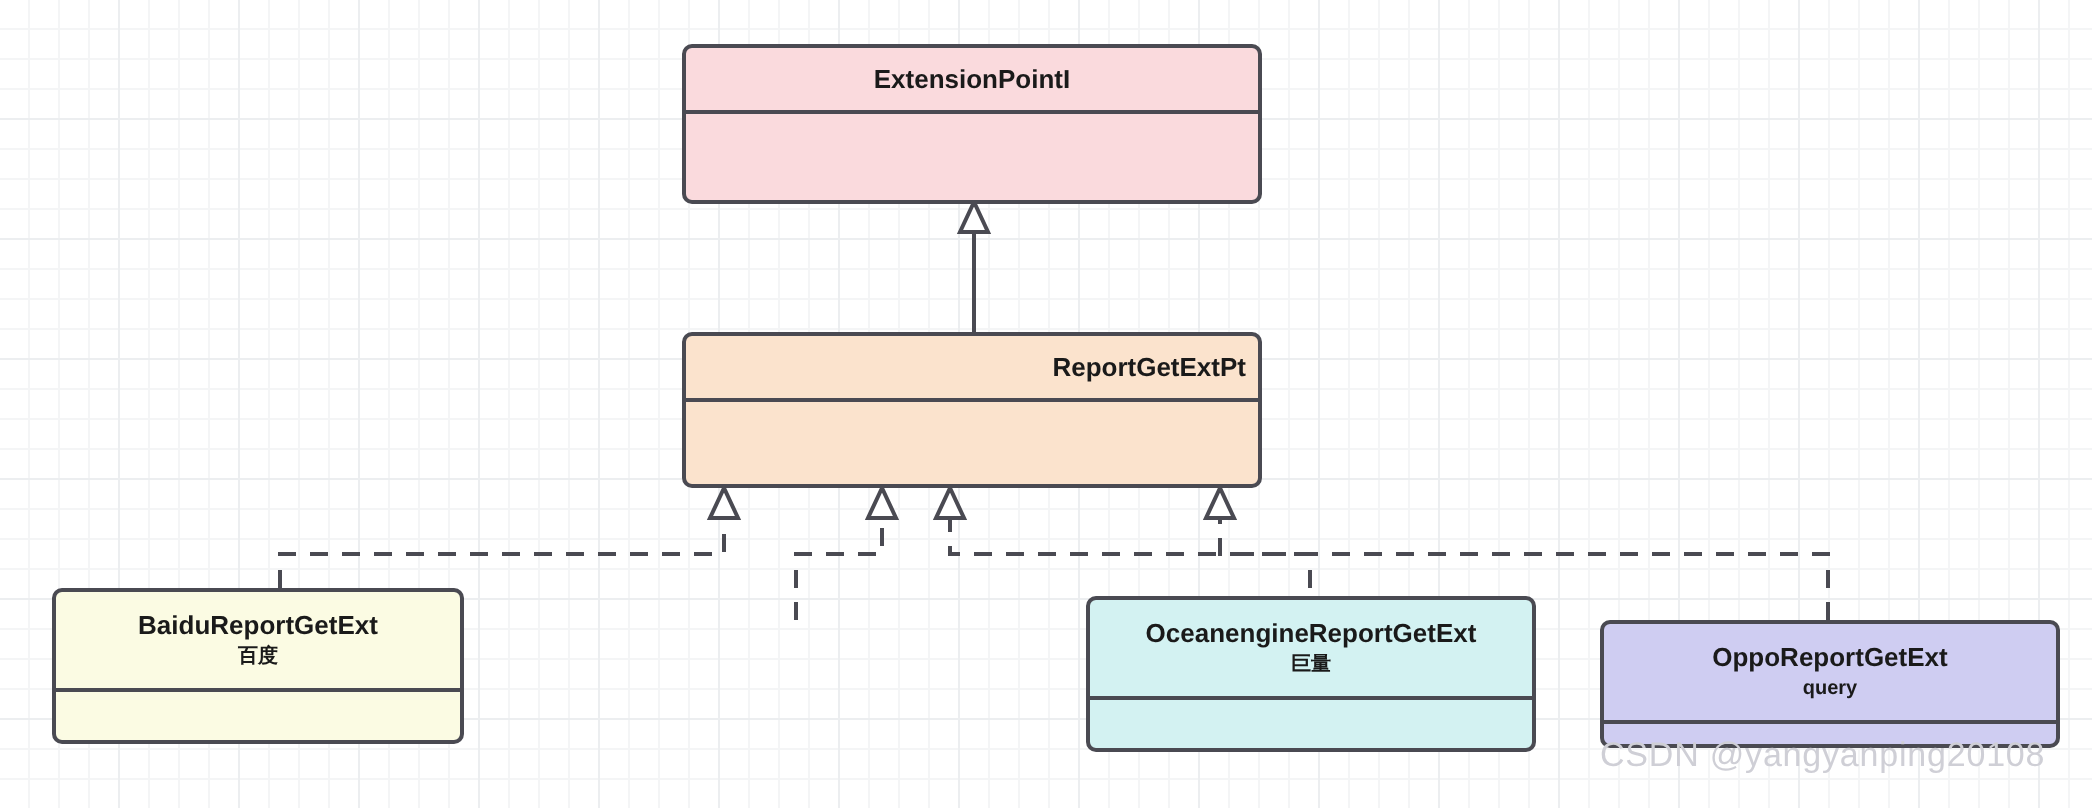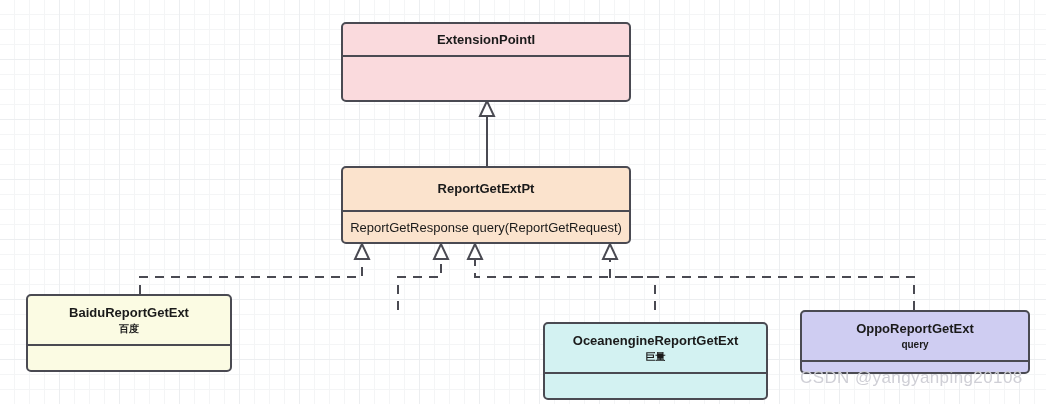--- a/index.html
+++ b/index.html
@@ -88,32 +88,32 @@
   #node-extensionpoint {
     left: 341px; top: 22px; width: 290px; height: 80px;
     background: #fadadd;
   }
   #node-extensionpoint .uml-header { height: 31px; }
 
   #node-reportgetextpt {
     left: 341px; top: 166px; width: 290px; height: 78px;
     background: #fbe3cd;
   }
-  #node-reportgetextpt .uml-header { height: 42px; }
+  #node-reportgetextpt .uml-header { height: 31px; align-items: flex-end; }
 
   #node-baidu {
     left: 26px; top: 294px; width: 206px; height: 78px;
     background: #fbfbe3;
   }
   #node-gdt {
     left: 282px; top: 310px; width: 231px; height: 78px;
     background: #d8f0d3;
   }
   #node-oceanengine {
-    left: 543px; top: 322px; width: 225px; height: 78px;
+    left: 543px; top: 298px; width: 225px; height: 78px;
     background: #d3f2f2;
   }
   #node-oppo {
     left: 800px; top: 310px; width: 230px; height: 64px;
     background: #cfcdf2;
   }
 
   .bottom-node .uml-header {
     height: 48px;
   }
@@ -169,21 +169,20 @@
     </div>
     <div class="uml-divider"></div>
     <div class="uml-body"></div>
   </div>
 
   <div class="uml-class" id="node-reportgetextpt">
     <div class="uml-header">
       <span>ReportGetExtPt</span>
     </div>
     <div class="uml-divider"></div>
-    <div class="uml-body">ReportGetResponse query(ReportGetRequest)</div>
   </div>
 
   <div class="uml-class bottom-node" id="node-baidu">
     <div class="uml-header">
       <span>BaiduReportGetExt</span>
       <span class="uml-subtitle">百度</span>
     </div>
     <div class="uml-divider"></div>
     <div class="uml-body"></div>
   </div>

